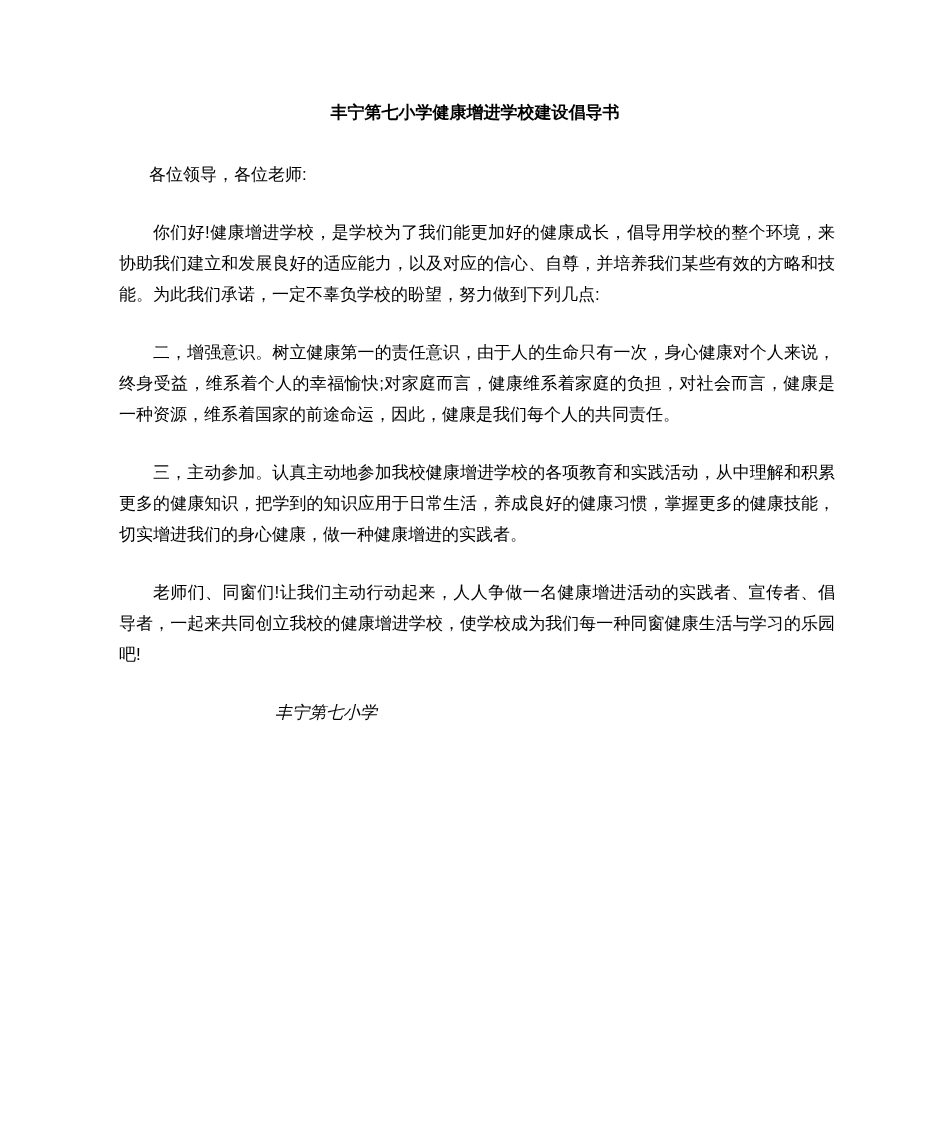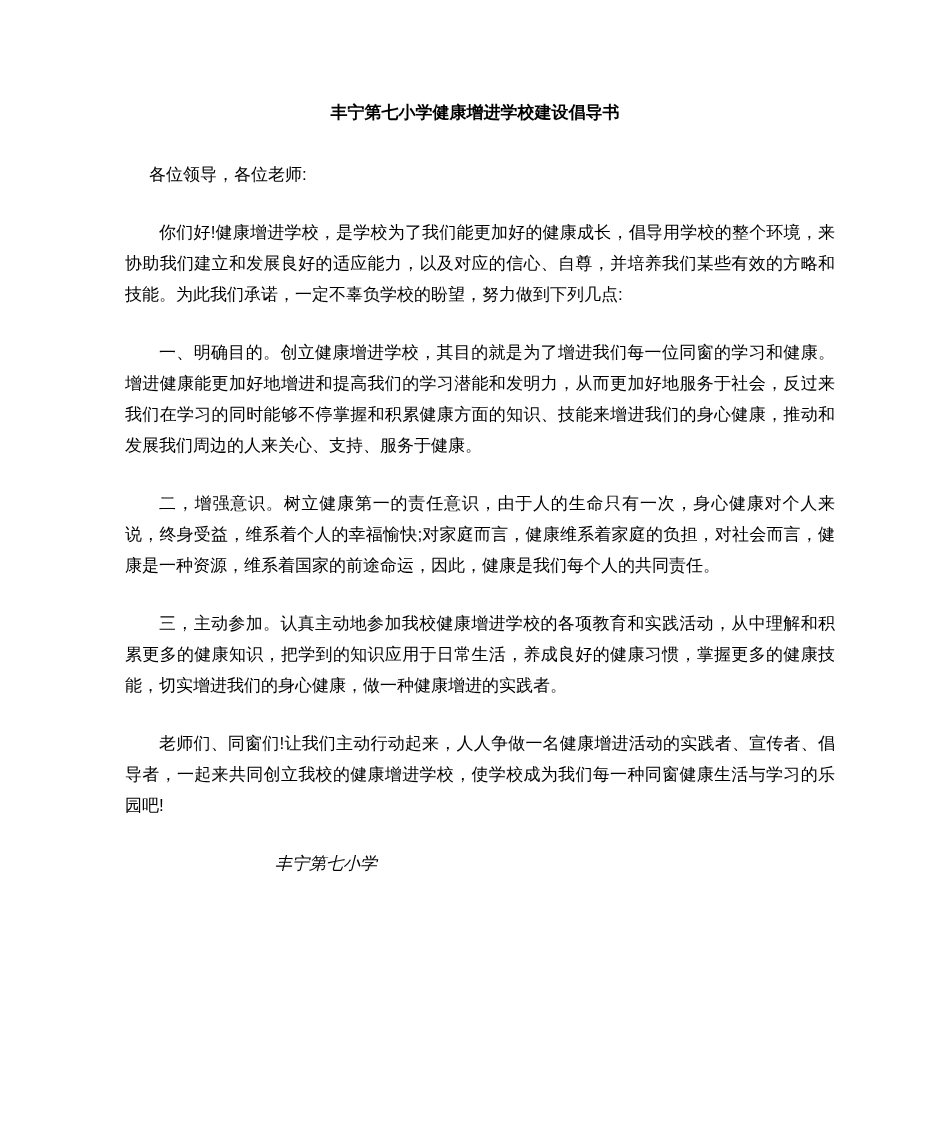--- a/index.html
+++ b/index.html
@@ -26,33 +26,32 @@
     margin: 0 0 31px 0;
   }
   .salutation {
     font-weight: normal;
     text-indent: 2em;
     margin: 0 0 27px 0;
   }
   .para {
     text-indent: 2em;
     text-align: justify;
-    margin: 0 0 27px 10px;
+    margin: 0 0 27px 4px;
   }
   .signature {
     margin: 27px 0 0 0;
     padding-left: 160px;
     font-style: italic;
   }
 </style>
 </head>
 <body>
 
 <div class="page">
   <h1 class="doc-title">丰宁第七小学健康增进学校建设倡导书</h1>
   <p class="salutation">各位领导，各位老师:</p>
   <p class="para">你们好!健康增进学校，是学校为了我们能更加好的健康成长，倡导用学校的整个环境，来协助我们建立和发展良好的适应能力，以及对应的信心、自尊，并培养我们某些有效的方略和技能。为此我们承诺，一定不辜负学校的盼望，努力做到下列几点:</p>
-  <p class="para">一、明确目的。创立健康增进学校，其目的就是为了增进我们每一位同窗的学习和健康。增进健康能更加好地增进和提高我们的学习潜能和发明力，从而更加好地服务于社会，反过来我们在学习的同时能够不停掌握和积累健康方面的知识、技能来增进我们的身心健康，推动和发展我们周边的人来关心、支持、服务于健康。</p>
   <p class="para">二，增强意识。树立健康第一的责任意识，由于人的生命只有一次，身心健康对个人来说，终身受益，维系着个人的幸福愉快;对家庭而言，健康维系着家庭的负担，对社会而言，健康是一种资源，维系着国家的前途命运，因此，健康是我们每个人的共同责任。</p>
   <p class="para">三，主动参加。认真主动地参加我校健康增进学校的各项教育和实践活动，从中理解和积累更多的健康知识，把学到的知识应用于日常生活，养成良好的健康习惯，掌握更多的健康技能，切实增进我们的身心健康，做一种健康增进的实践者。</p>
   <p class="para">老师们、同窗们!让我们主动行动起来，人人争做一名健康增进活动的实践者、宣传者、倡导者，一起来共同创立我校的健康增进学校，使学校成为我们每一种同窗健康生活与学习的乐园吧!</p>
   <p class="signature">丰宁第七小学</p>
 </div>
 
 </body></html>

